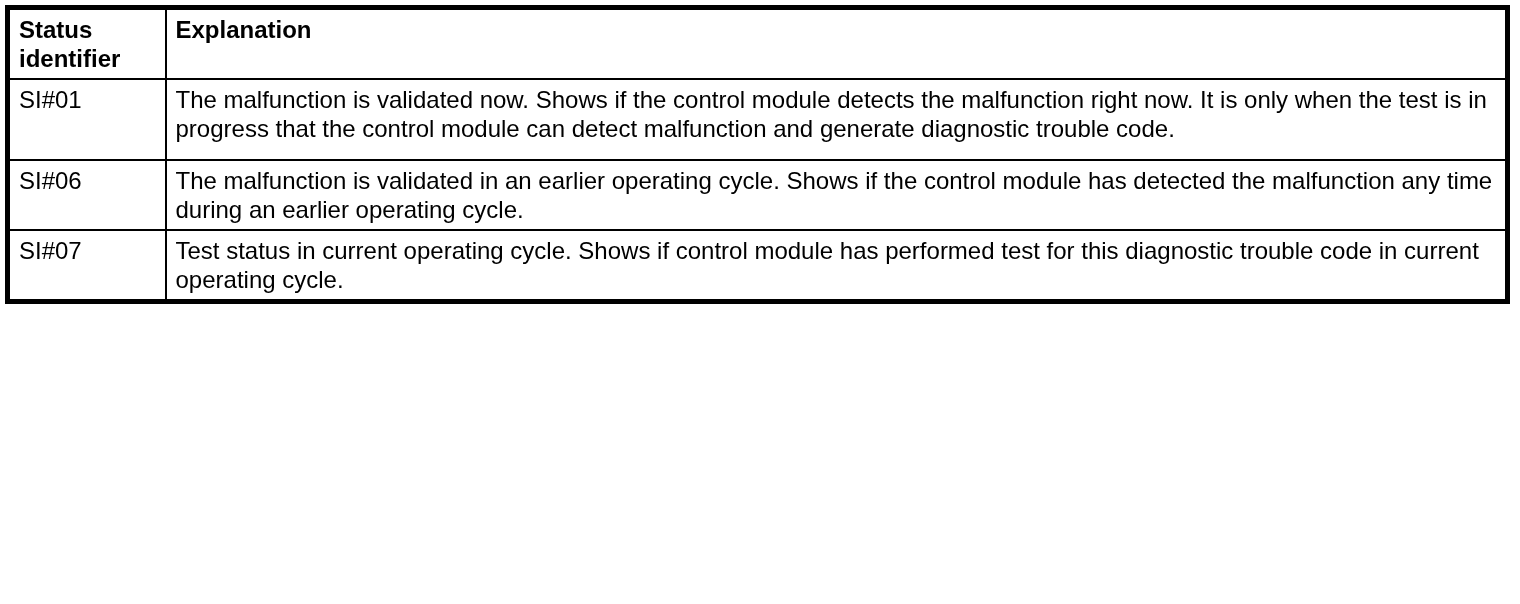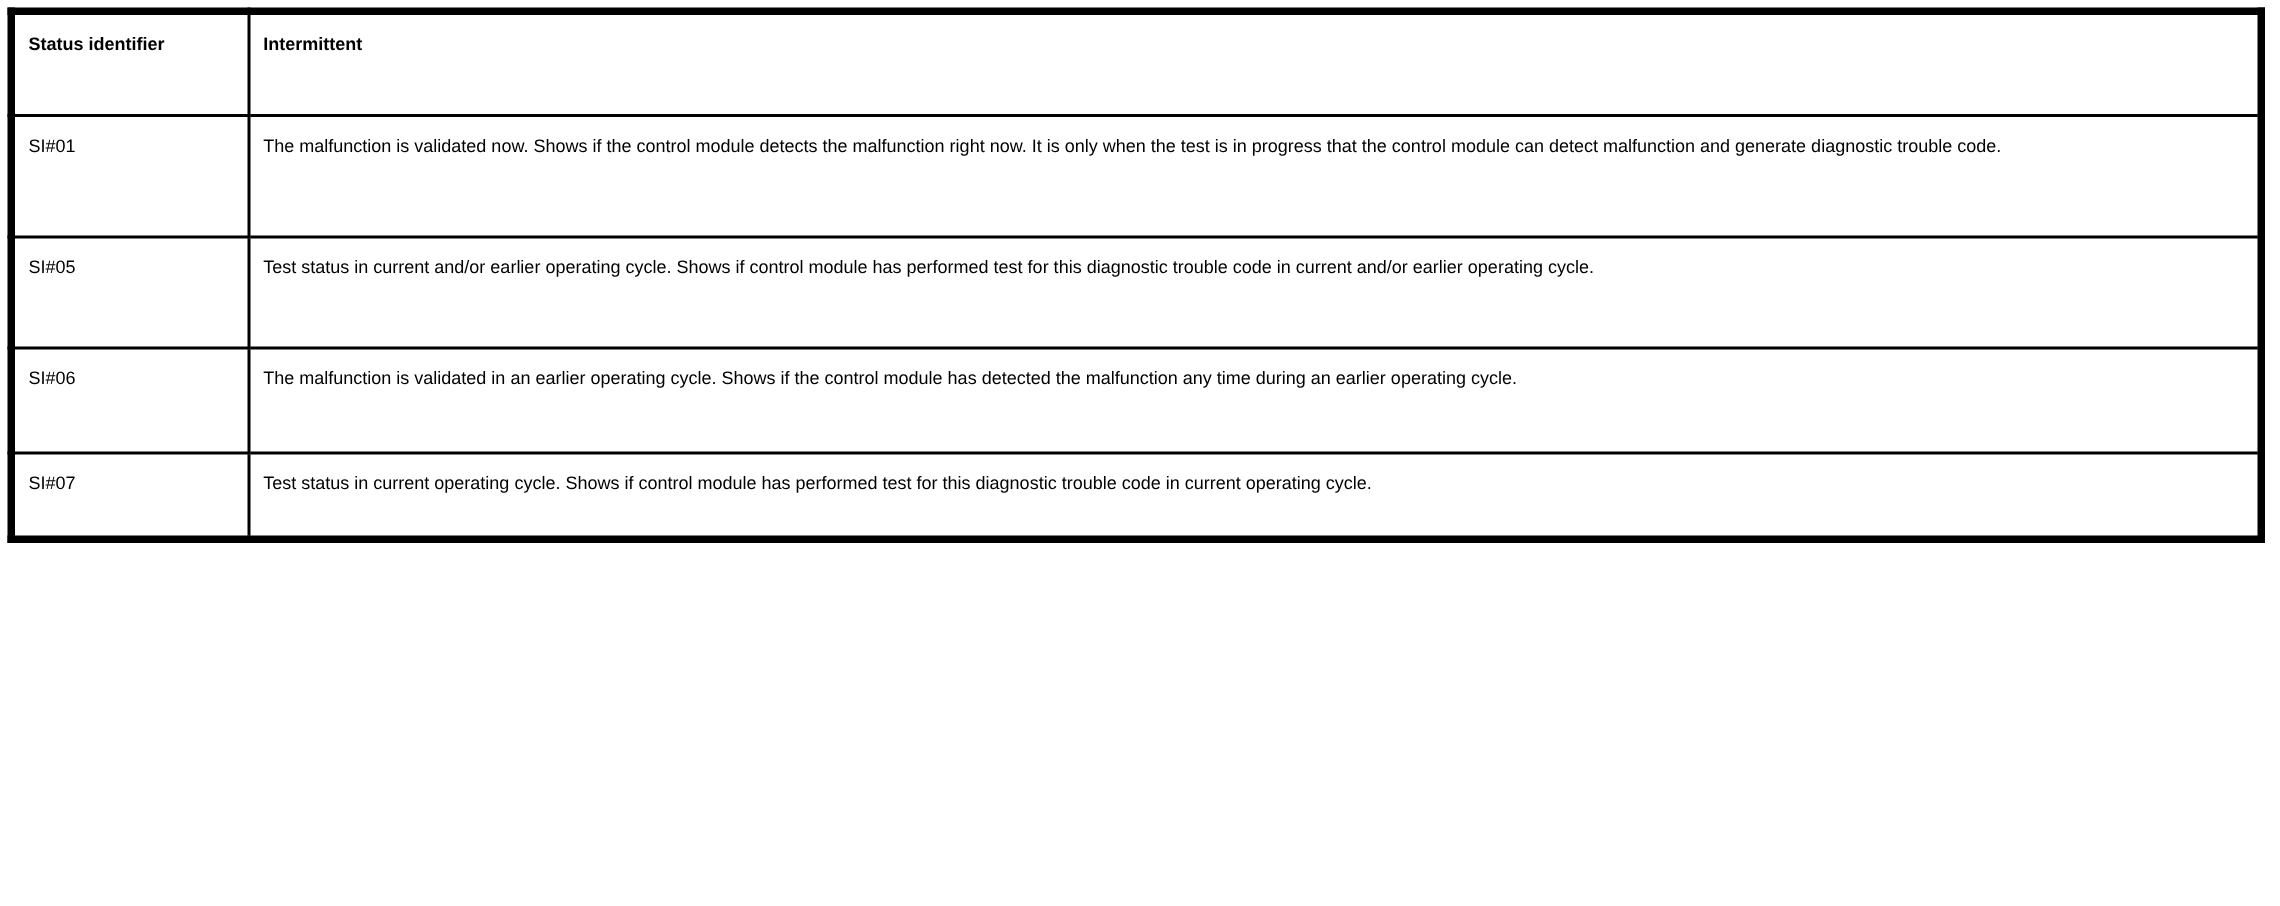--- a/index.html
+++ b/index.html
@@ -28,21 +28,21 @@
     border-collapse: collapse;
     table-layout: fixed;
     border: 5px solid #000000;
   }
   table.status-table th,
   table.status-table td {
     border: 2px solid #000000;
     vertical-align: top;
     text-align: left;
     padding: 5px 10px 5px 9px;
-    font-size: 12px;
+    font-size: 24px;
     line-height: 29px;
     overflow: hidden;
   }
   table.status-table th {
     font-weight: bold;
   }
   col.c-id { width: 158px; }
   tr.h-hdr { height: 69px; }
   tr.h-r1  { height: 81px; }
   tr.h-r2  { height: 70px; }
@@ -58,31 +58,27 @@
 
 <div class="page">
   <table class="status-table">
     <colgroup>
       <col class="c-id">
       <col class="c-exp">
     </colgroup>
     <thead>
       <tr class="h-hdr">
         <th>Status identifier</th>
-        <th>Intermittent</th>
+        <th>Explanation</th>
       </tr>
     </thead>
     <tbody>
       <tr class="h-r1">
         <td>SI#01</td>
         <td>The malfunction is validated now. Shows if the control module detects the malfunction right now. It is only when the test is in progress that the control module can detect malfunction and generate diagnostic trouble code.</td>
-      </tr>
-      <tr class="h-r5">
-        <td>SI#05</td>
-        <td>Test status in current and/or earlier operating cycle. Shows if control module has performed test for this diagnostic trouble code in current and/or earlier operating cycle.</td>
       </tr>
       <tr class="h-r6">
         <td>SI#06</td>
         <td>The malfunction is validated in an earlier operating cycle. Shows if the control module has detected the malfunction any time during an earlier operating cycle.</td>
       </tr>
       <tr class="h-r7">
         <td>SI#07</td>
         <td>Test status in current operating cycle. Shows if control module has performed test for this diagnostic trouble code in current operating cycle.</td>
       </tr>
     </tbody>

